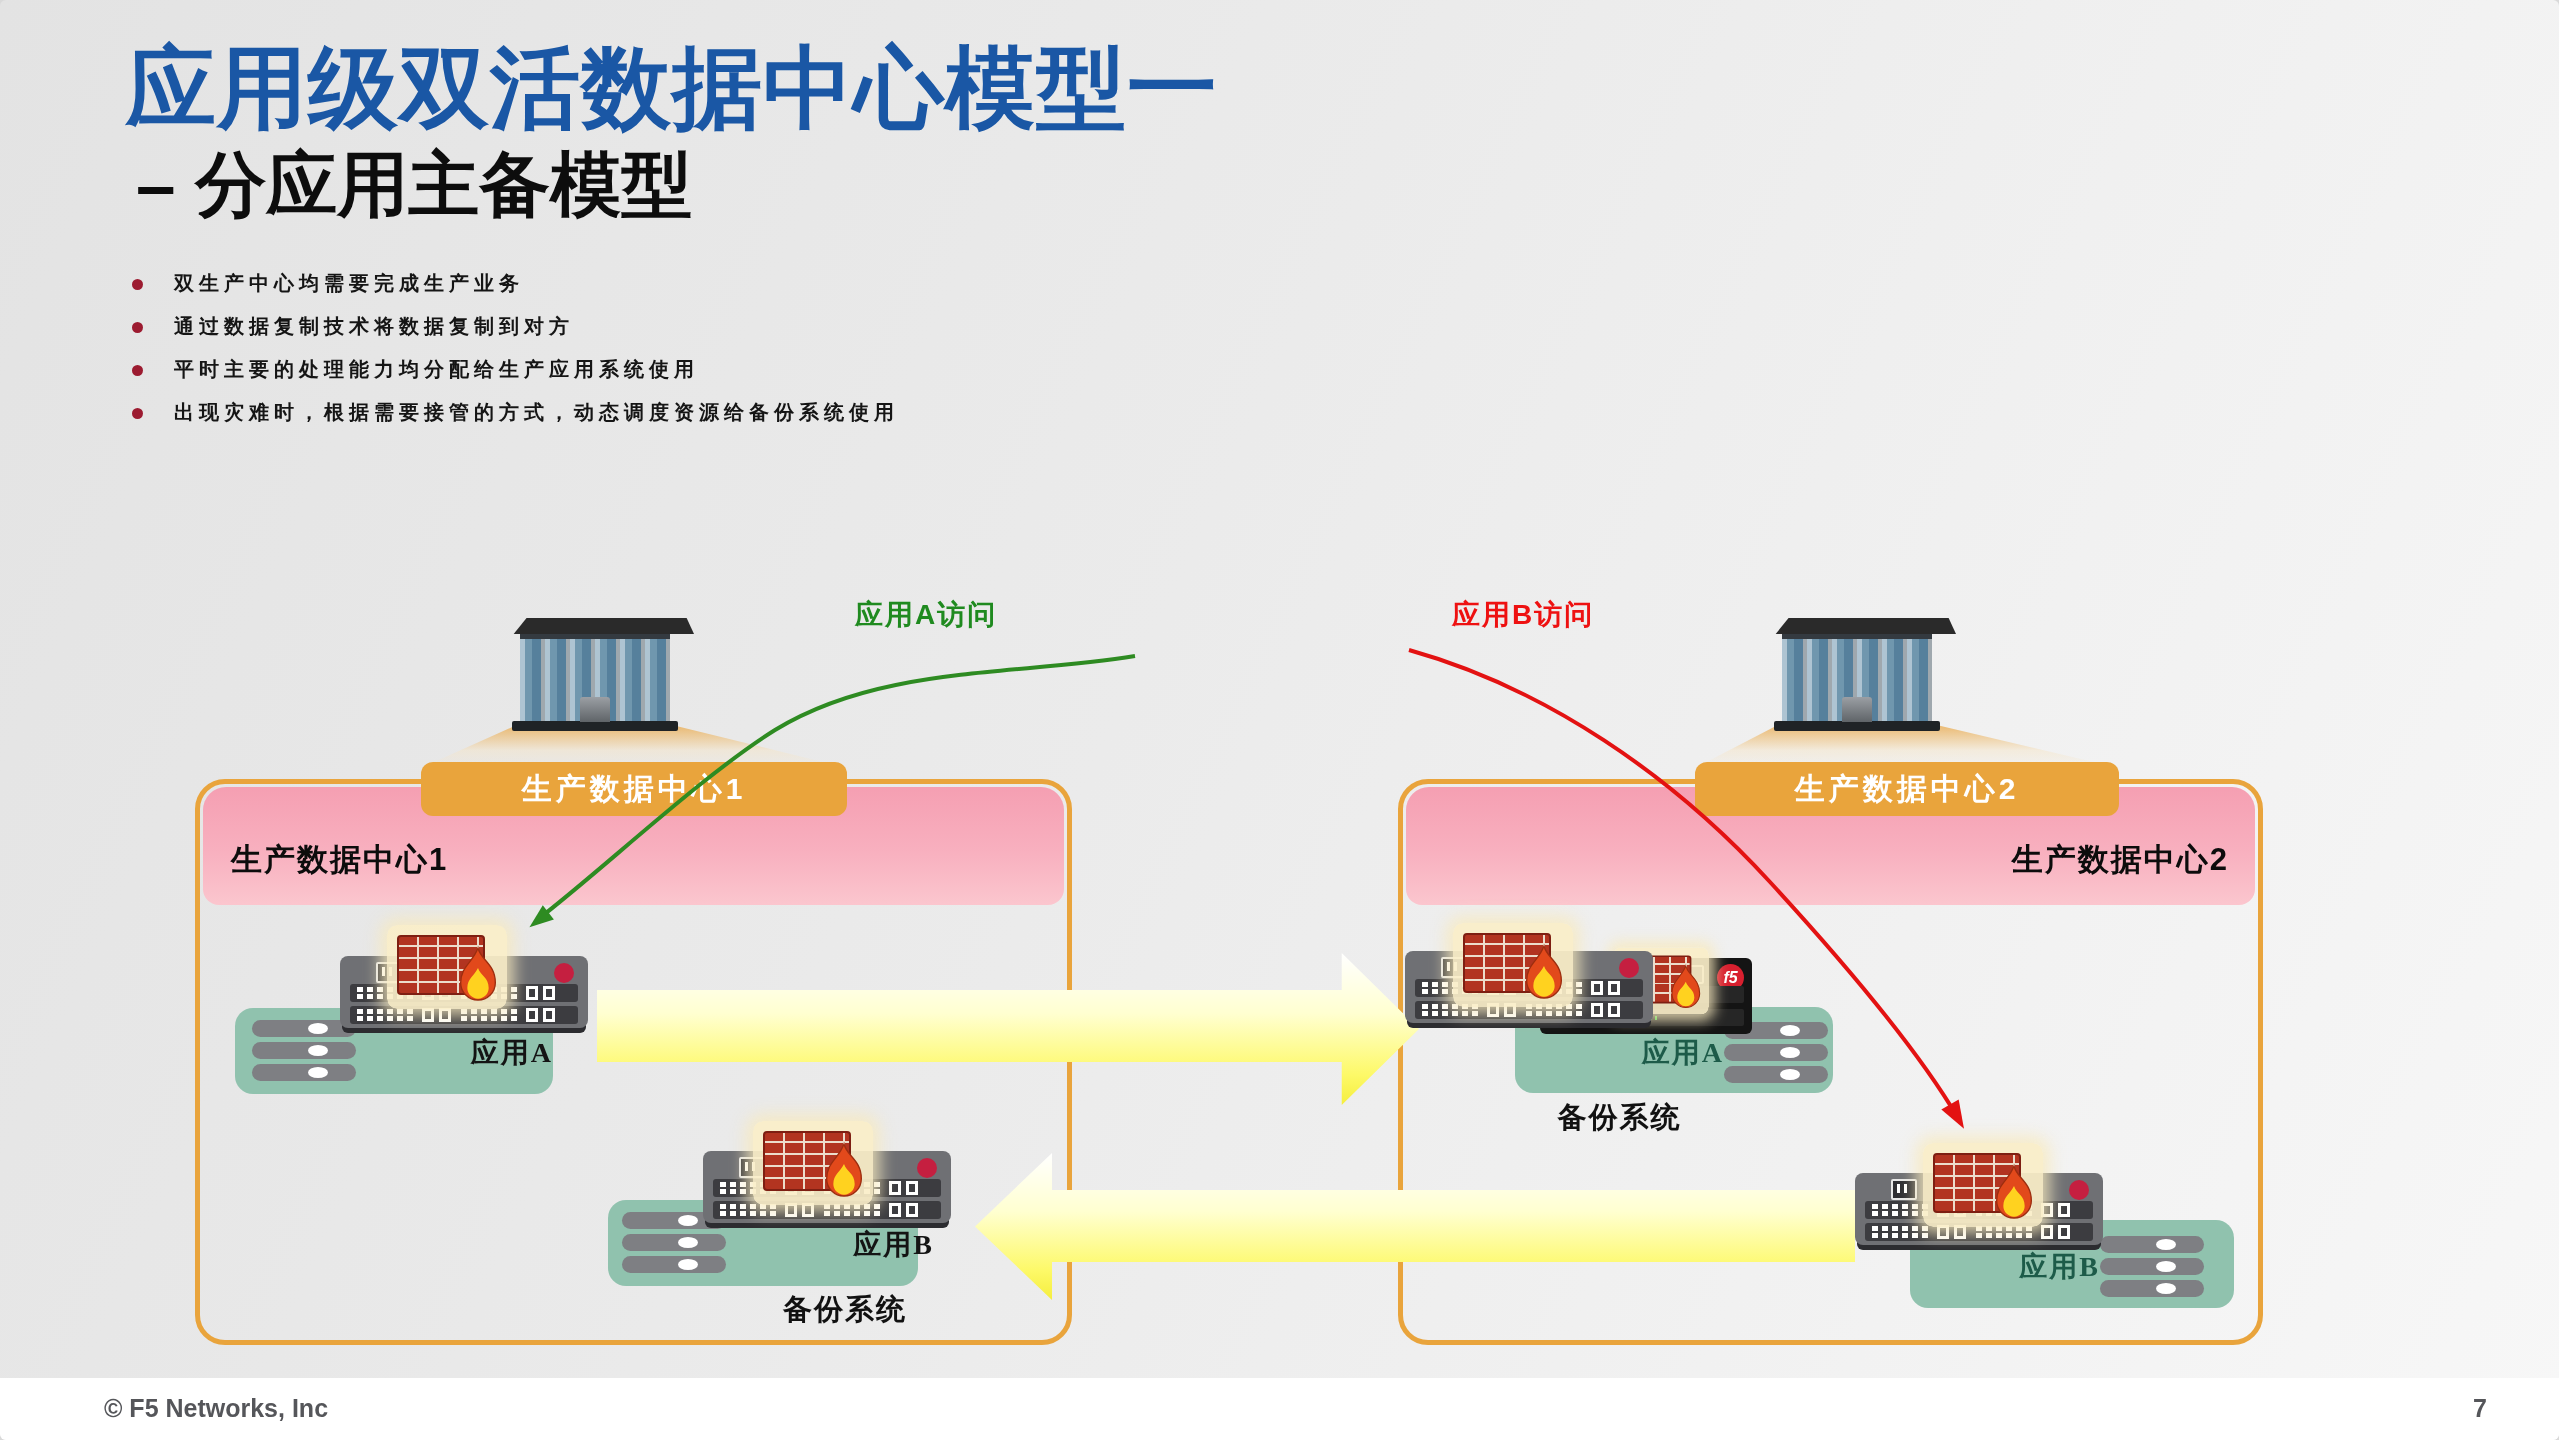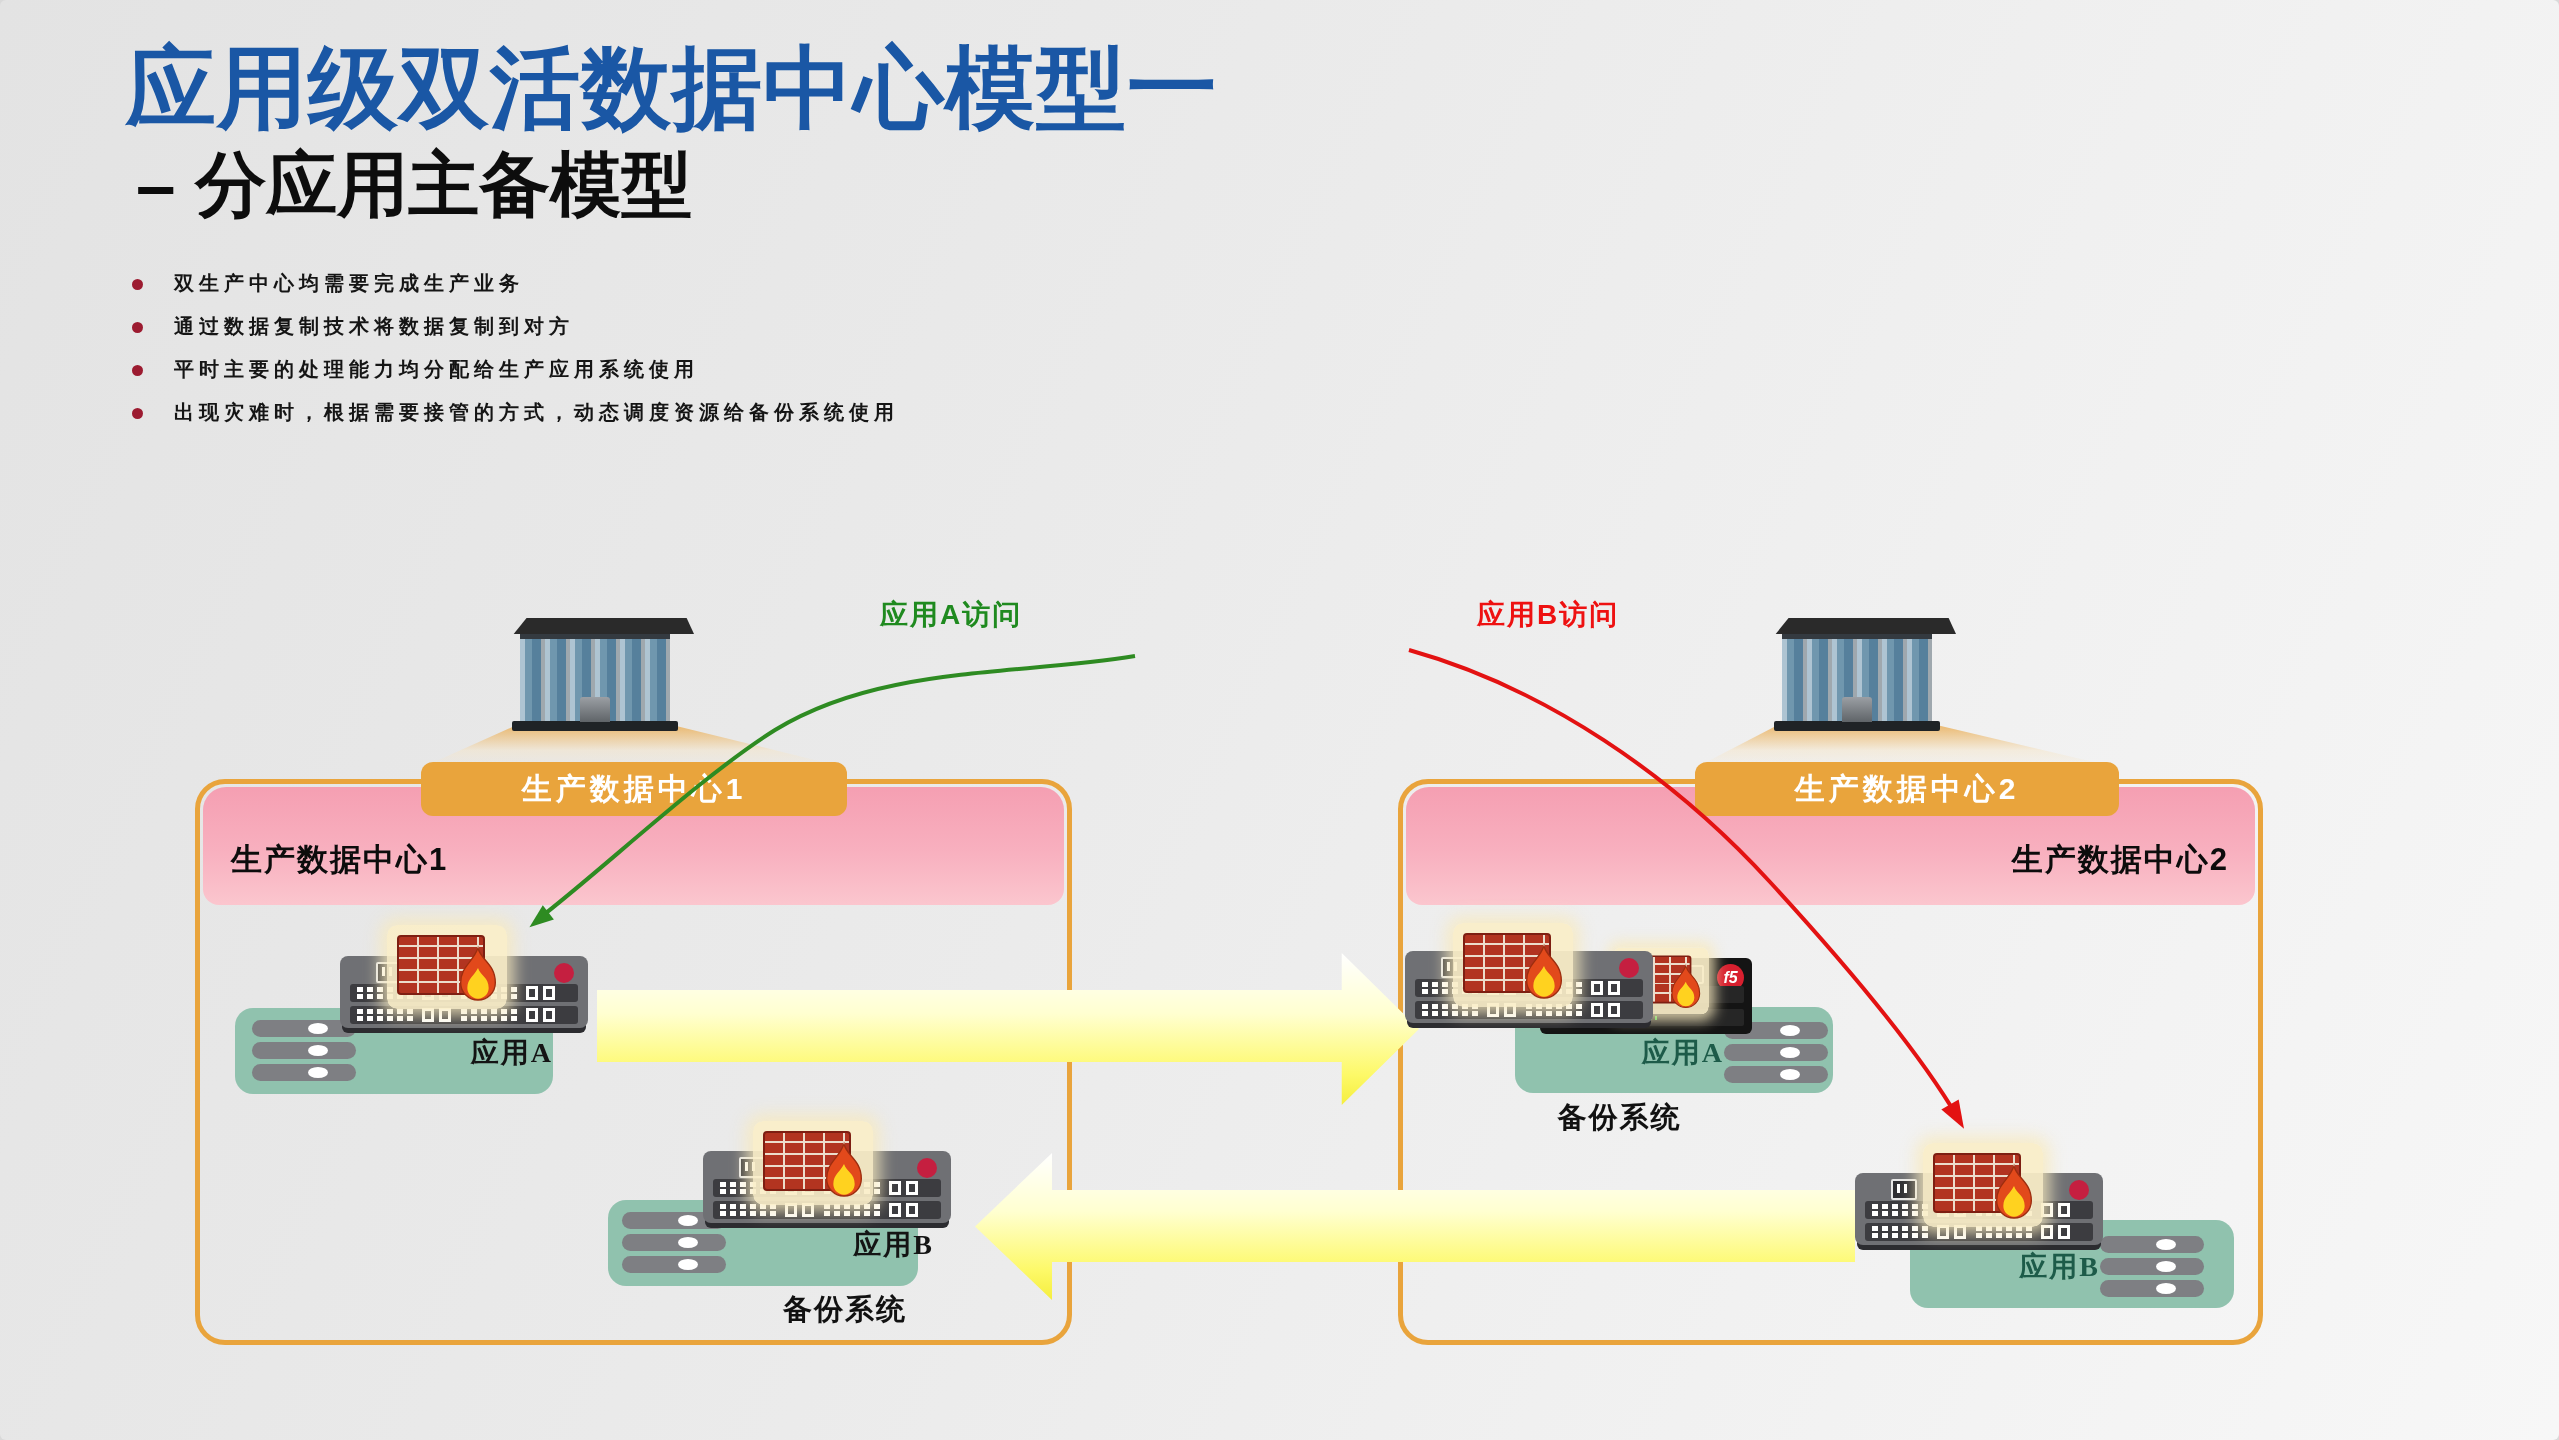--- a/index.html
+++ b/index.html
@@ -42,21 +42,21 @@
   .cl-phone::before{content:"";position:absolute;left:5px;right:5px;top:6px;bottom:16px;background:#fff;border-radius:3px;}
   .cl-phone::after{content:"";position:absolute;left:50%;bottom:4px;width:8px;height:8px;margin-left:-4px;border-radius:50%;background:#fff;}
   .cl-laptop{position:absolute;left:64px;top:60px;width:106px;height:78px;}
   .cl-laptop .scr{margin:0 auto;width:68px;height:56px;background:#6d6e71;border-radius:6px 6px 0 0;position:relative;}
   .cl-laptop .scr::after{content:"";position:absolute;inset:7px;background:#fff;border-radius:3px;}
   .cl-laptop .base{width:106px;height:16px;background:#6d6e71;clip-path:polygon(11% 0,89% 0,100% 100%,0 100%);margin-top:1px;}
   .cl-tablet{position:absolute;left:176px;top:70px;width:86px;height:68px;background:#6d6e71;border-radius:10px;}
   .cl-tablet::before{content:"";position:absolute;top:8px;bottom:8px;left:8px;right:20px;background:#fff;border-radius:4px;}
   .cl-tablet::after{content:"";position:absolute;right:6px;top:50%;width:8px;height:8px;margin-top:-4px;border-radius:50%;background:#fff;}
   
-  .flow-label{position:absolute;font-size:28px;font-weight:bold;letter-spacing:2px;z-index:11;white-space:nowrap;margin-left:25px;}
+  .flow-label{position:absolute;font-size:28px;font-weight:bold;letter-spacing:2px;z-index:11;white-space:nowrap;}
   
   .appbox{position:absolute;background:#90c2ae;border-radius:18px;z-index:5;}
   .stack{position:absolute;display:flex;flex-direction:column;gap:5px;z-index:6;}
   .stack i{display:block;width:104px;height:17px;background:#7e7f83;border-radius:9px;position:relative;}
   .stack i::after{content:"";position:absolute;right:28px;top:3px;width:20px;height:11px;border-radius:50%;background:#fff;}
   .applabel{position:absolute;font-size:28px;font-weight:bold;text-align:right;z-index:7;letter-spacing:2px;font-family:Liberation Serif, serif;}
   .lbl-dark{color:#141414;}
   .lbl-green{color:#1d5b49;}
   .backup-label{position:absolute;font-size:29px;font-weight:bold;color:#111;text-align:center;z-index:7;letter-spacing:2px;}
   
@@ -303,14 +303,18 @@
     <path d="M 1135 656 C 1010 676 880 666 775 730 C 700 777 600 872 537 920" fill="none" stroke="#2e8b22" stroke-width="4"></path>
     <path d="M2 0 L-22 -9 L-22 9 Z" fill="#2e8b22" transform="translate(531 926) rotate(142)"></path>
     <path d="M 1409 650 C 1545 688 1672 775 1770 882 C 1862 982 1925 1062 1958 1118" fill="none" stroke="#e31212" stroke-width="4"></path>
     <path d="M2 0 L-26 -10 L-26 10 Z" fill="#e31212" transform="translate(1963 1127) rotate(60)"></path>
   </svg>
 
 
   <div class="flow-label" style="left:855px;top:596px;color:#1f8a1f;">应用A访问</div>
   <div class="flow-label" style="left:1452px;top:596px;color:#ee1111;">应用B访问</div>
 
+  <div class="footer">
+    <div class="copyright">© F5 Networks, Inc</div>
+    <div class="pagenum">7</div>
+  </div>
 
 </div>
 
 </body></html>

